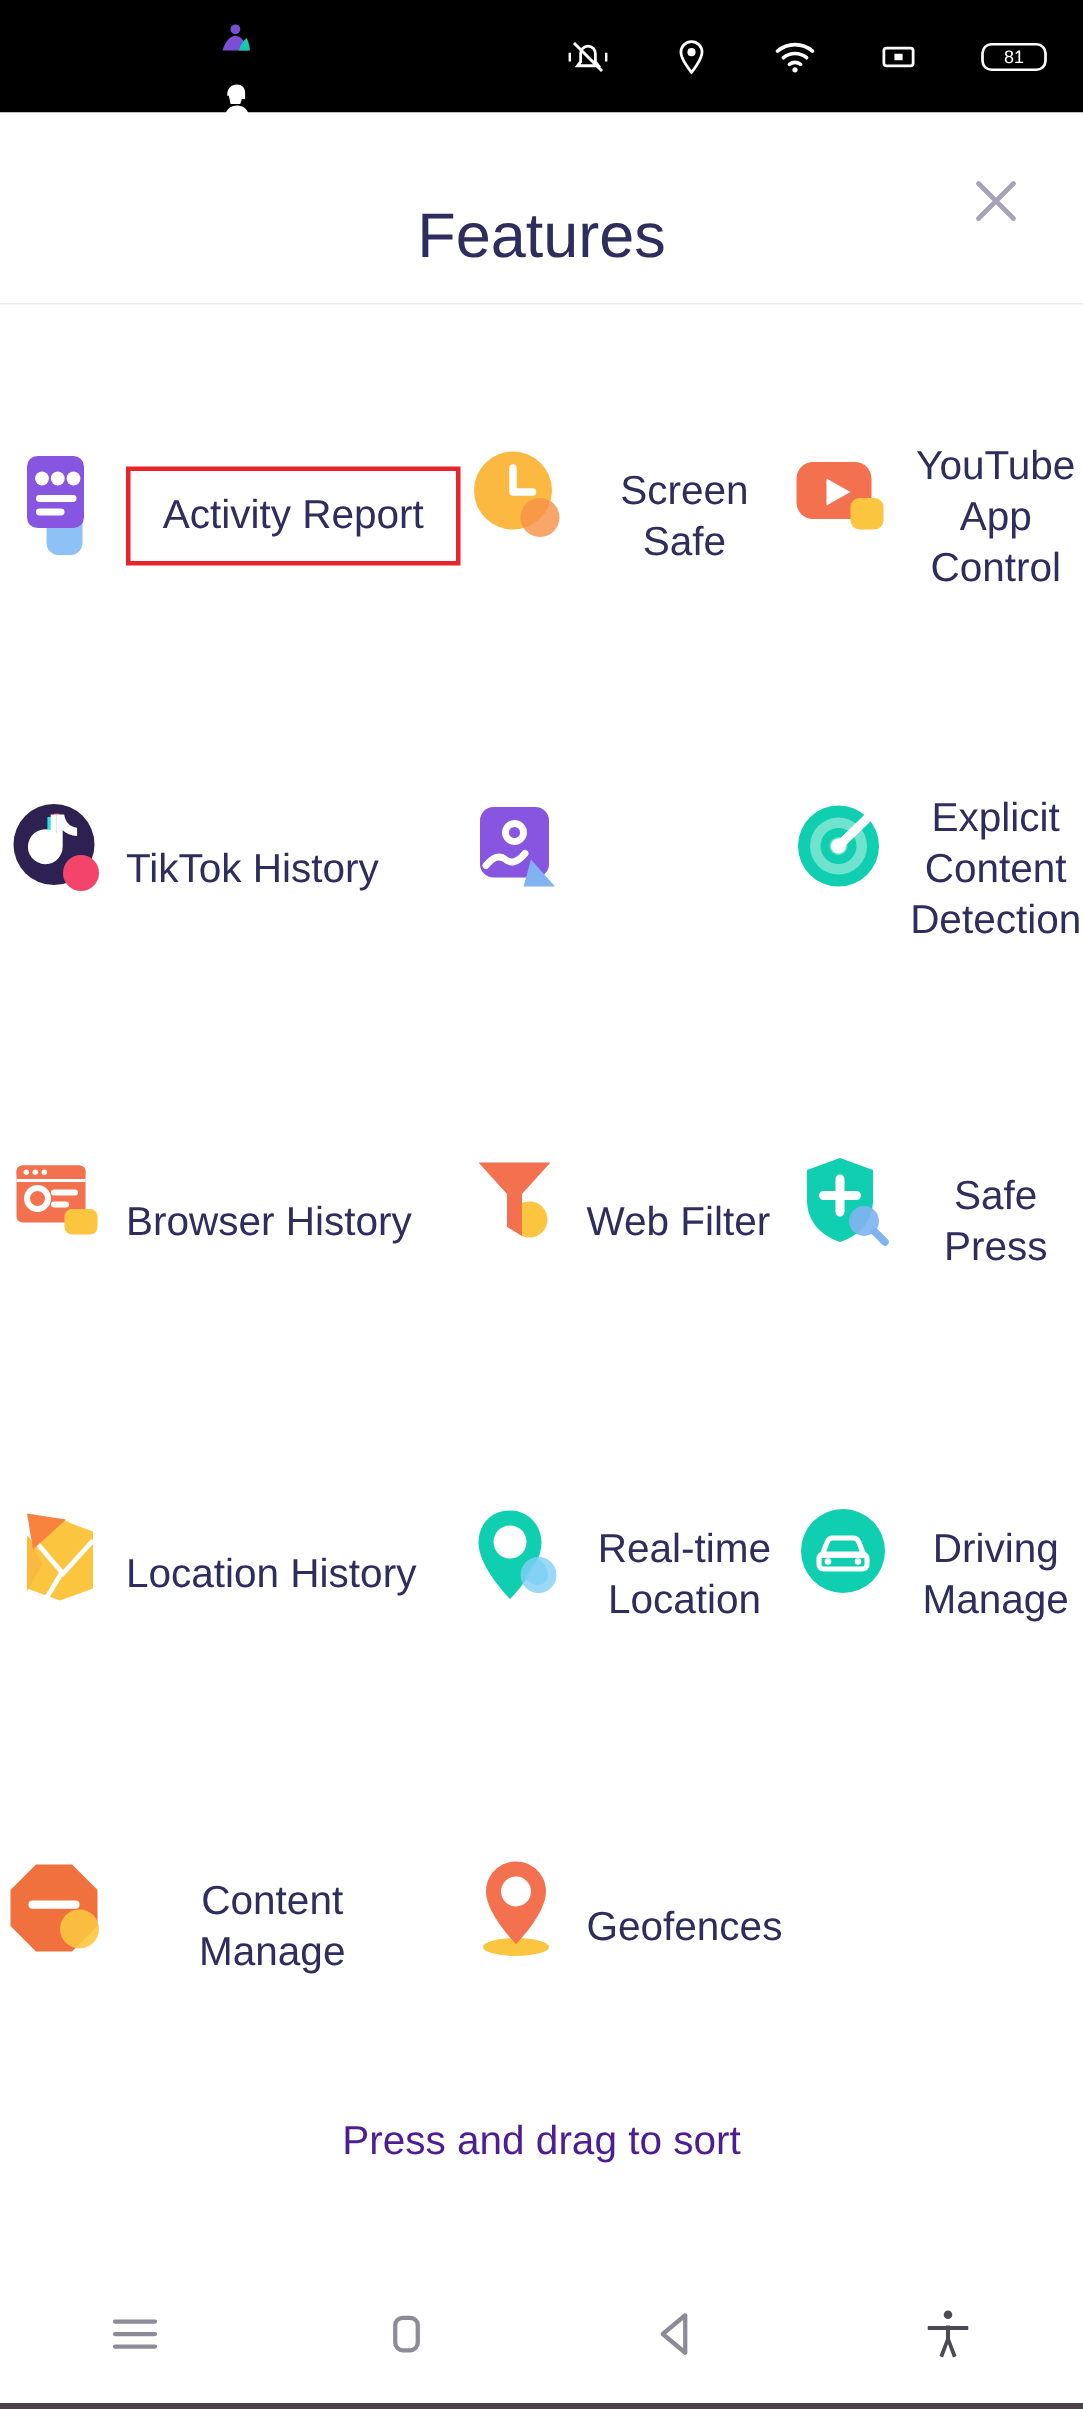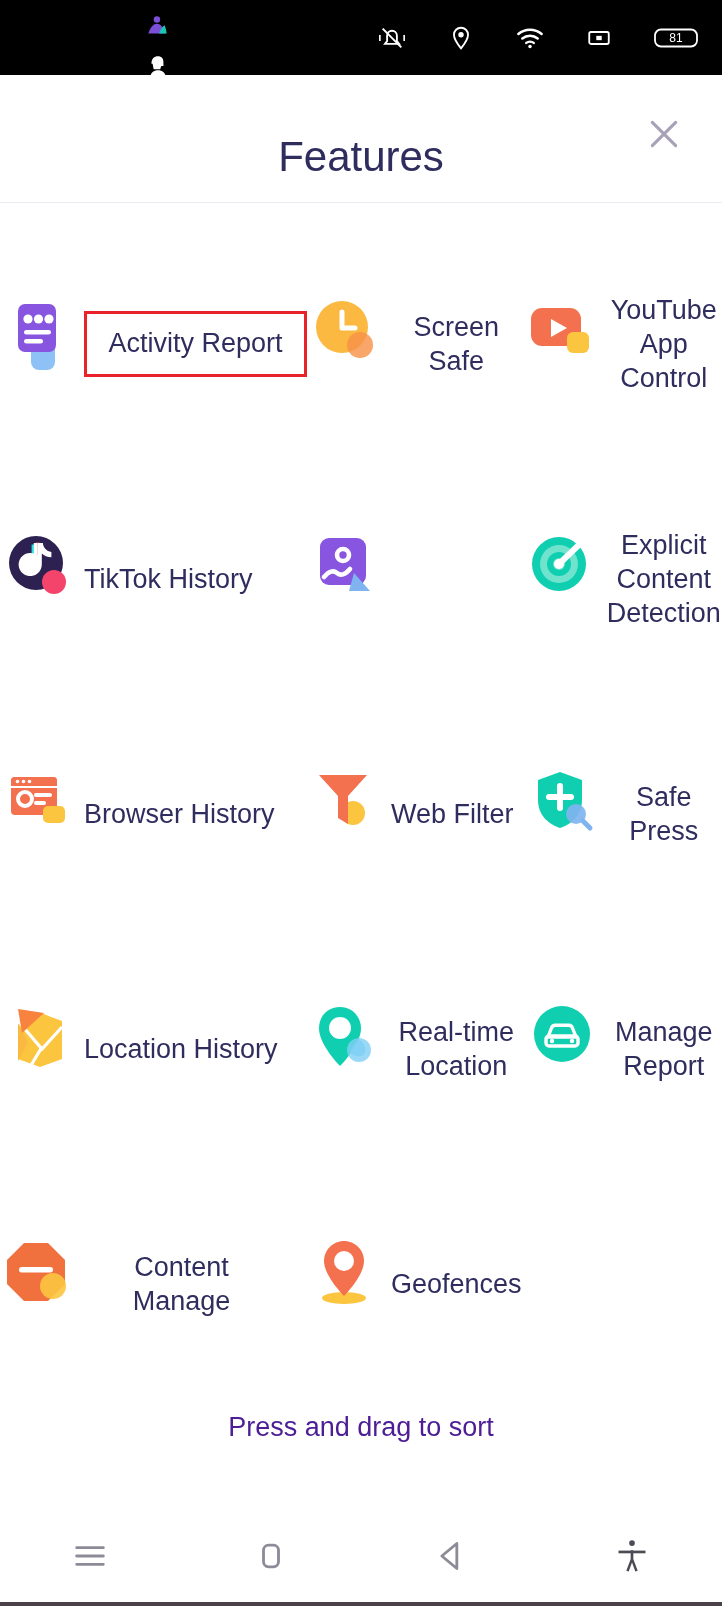--- a/index.html
+++ b/index.html
@@ -349,21 +349,21 @@
     <div class="cell">
       <div class="cell-icon">
         <svg width="84" height="84" viewBox="0 0 84 84">
         <circle cx="40" cy="35" r="28" fill="#10cfb0"></circle>
         <path d="M26 38l3.5-9a4 4 0 013.8-2.7h13.4a4 4 0 013.8 2.7l3.5 9z" fill="none" stroke="#fff" stroke-width="3.4" stroke-linejoin="round"></path>
         <rect x="24" y="37" width="32" height="10" rx="3" fill="none" stroke="#fff" stroke-width="3.4"></rect>
         <circle cx="30" cy="42" r="2.2" fill="#fff"></circle>
         <circle cx="50" cy="42" r="2.2" fill="#fff"></circle>
       </svg>
       </div>
-      <div class="cell-label">Manage Report</div>
+      <div class="cell-label">Driving Manage</div>
     </div>
     <div class="cell">
       <div class="cell-icon">
         <svg width="84" height="84" viewBox="0 0 84 84">
         <path d="M24 9h24l17 17v24L48 67H24L7 50V26z" fill="#f0713e"></path>
         <rect x="19" y="33" width="34" height="5.5" rx="2.7" fill="#fff"></rect>
         <circle cx="53" cy="52" r="13" fill="#fbc53f" opacity="0.9"></circle>
       </svg>
       </div>
       <div class="cell-label">Content Manage</div>

